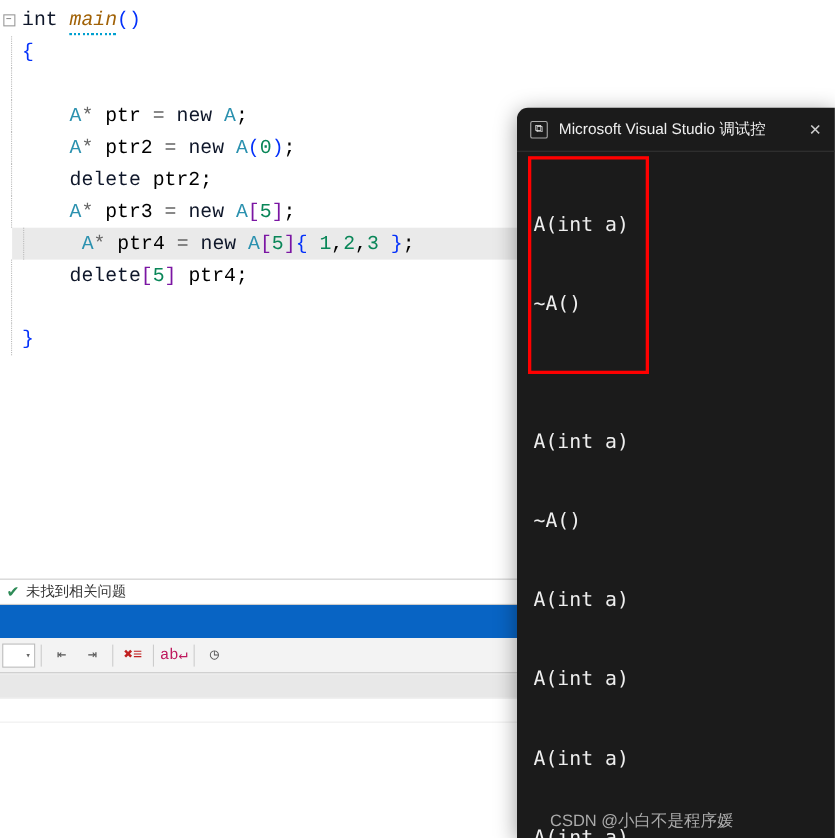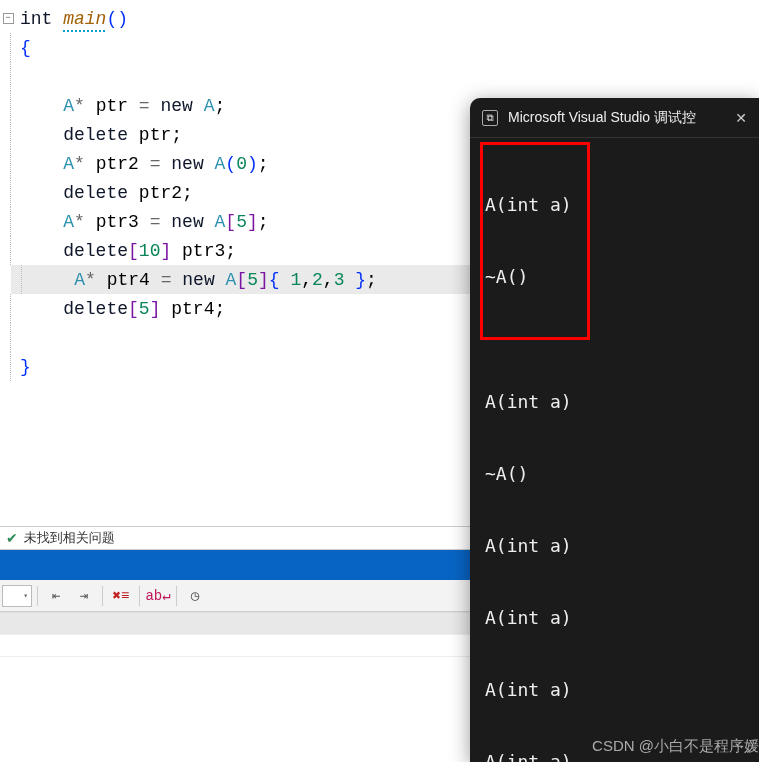--- a/index.html
+++ b/index.html
@@ -190,21 +190,21 @@
   border: 3px solid #ff0000;
   width: 110px;
   padding: 0 2px;
   margin-bottom: 2px;
 }
 .no-box { padding: 0 5px; }
 
 .watermark {
   position: absolute;
   bottom: 6px; left: 500px; right: 0;
-  text-align: right;
+  text-align: left;
   font-family: "Microsoft YaHei", sans-serif;
   font-size: 15px;
   color: #aaa;
 }
 </style>
 </head>
 <body>
 
 <div class="editor">
   <div class="line">
@@ -215,37 +215,29 @@
     <span class="gutter"><span class="vbar"></span></span>
     <span class="code"><span class="blk">{</span></span>
   </div>
   <div class="line"><span class="gutter"><span class="vbar"></span></span><span class="code">    </span></div>
   <div class="line">
     <span class="gutter"><span class="vbar"></span></span>
     <span class="code">    <span class="cls">A</span><span class="op">*</span><span> ptr </span><span class="op">=</span><span> </span><span class="kw">new</span><span> </span><span class="cls">A</span><span>;</span></span>
   </div>
   <div class="line">
     <span class="gutter"><span class="vbar"></span></span>
-    <span class="code">    <span class="kw">delete</span><span> ptr;</span></span>
-  </div>
-  <div class="line">
-    <span class="gutter"><span class="vbar"></span></span>
     <span class="code">    <span class="cls">A</span><span class="op">*</span><span> ptr2 </span><span class="op">=</span><span> </span><span class="kw">new</span><span> </span><span class="cls">A</span><span class="par">(</span><span class="num">0</span><span class="par">)</span><span>;</span></span>
   </div>
   <div class="line">
     <span class="gutter"><span class="vbar"></span></span>
     <span class="code">    <span class="kw">delete</span><span> ptr2;</span></span>
   </div>
   <div class="line">
     <span class="gutter"><span class="vbar"></span></span>
     <span class="code">    <span class="cls">A</span><span class="op">*</span><span> ptr3 </span><span class="op">=</span><span> </span><span class="kw">new</span><span> </span><span class="cls">A</span><span class="prp">[</span><span class="num">5</span><span class="prp">]</span><span>;</span></span>
-  </div>
-  <div class="line">
-    <span class="gutter"><span class="vbar"></span></span>
-    <span class="code">    <span class="kw">delete</span><span class="prp">[</span><span class="num">10</span><span class="prp">]</span><span> ptr3;</span></span>
   </div>
   <div class="line highlighted">
     <span class="gutter"><span class="vbar"></span></span>
     <span class="code">    <span class="cls">A</span><span class="op">*</span><span> ptr4 </span><span class="op">=</span><span> </span><span class="kw">new</span><span> </span><span class="cls">A</span><span class="prp">[</span><span class="num">5</span><span class="prp">]</span><span class="blk">{</span><span> </span><span class="num">1</span><span>,</span><span class="num">2</span><span>,</span><span class="num">3</span><span> </span><span class="blk">}</span><span>;</span></span>
   </div>
   <div class="line">
     <span class="gutter"><span class="vbar"></span></span>
     <span class="code">    <span class="kw">delete</span><span class="prp">[</span><span class="num">5</span><span class="prp">]</span><span> ptr4;</span></span>
   </div>
   <div class="line"><span class="gutter"><span class="vbar"></span></span><span class="code">    </span></div>

